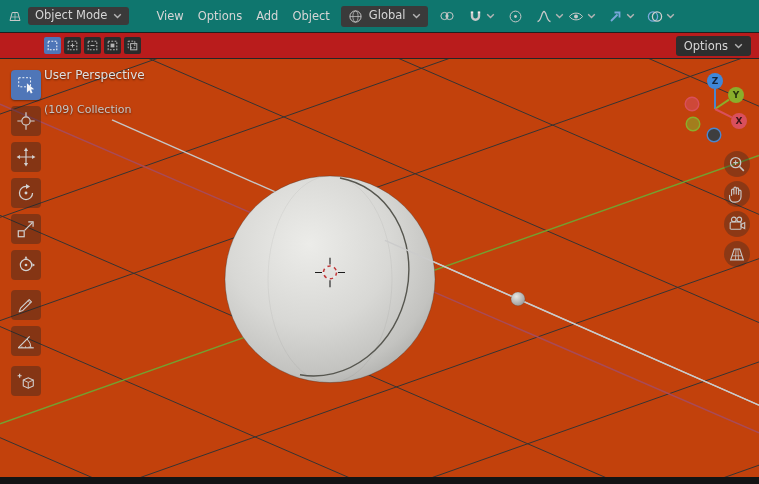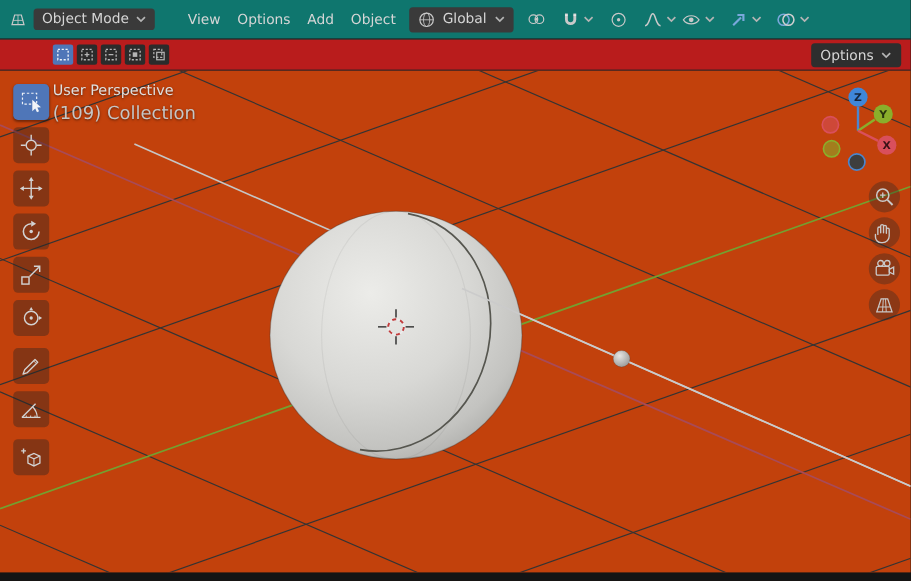--- a/index.html
+++ b/index.html
@@ -27,21 +27,21 @@
     display:flex;align-items:center;justify-content:center;}
   .mode-btn.active{background:#4f76b8;}
   .options-btn{margin-left:auto;display:flex;align-items:center;gap:6px;background:#2e2e2e;
     border-radius:3px;padding:3px 8px;color:#d6d6d6;font-size:11.5px;}
 
   
   .viewport{flex:1;position:relative;background:#c2410c;overflow:hidden;}
   .scene{position:absolute;left:0;top:0;width:100%;height:100%;}
   .vp-text{position:absolute;left:44px;top:9px;pointer-events:none;text-shadow:0 1px 2px rgba(0,0,0,.55);}
   .vp-text .l1{font-size:12px;color:#e0e0e0;}
-  .vp-text .l2{font-size:15px;color:#c6c6c6;margin-top:3px;}
+  .vp-text .l2{font-size:11px;color:#c6c6c6;margin-top:21px;}
   .toolbar{position:absolute;left:11px;top:11px;display:flex;flex-direction:column;}
   .tool-btn{width:30px;height:30px;border-radius:4px;display:flex;align-items:center;justify-content:center;
     background:rgba(34,34,34,.38);margin-bottom:6px;}
   .tool-btn.active{background:#4f76b8;box-shadow:0 1px 2px rgba(0,0,0,.4);}
   .tool-btn.mt{margin-top:4px;}
   .gizmo{position:absolute;right:8px;top:12px;}
   .navcol{position:absolute;right:9px;top:92px;display:flex;flex-direction:column;gap:4px;align-items:center;}
   .nav-btn{width:26px;height:26px;border-radius:50%;display:flex;align-items:center;justify-content:center;
     background:rgba(40,40,40,.35);}
 

